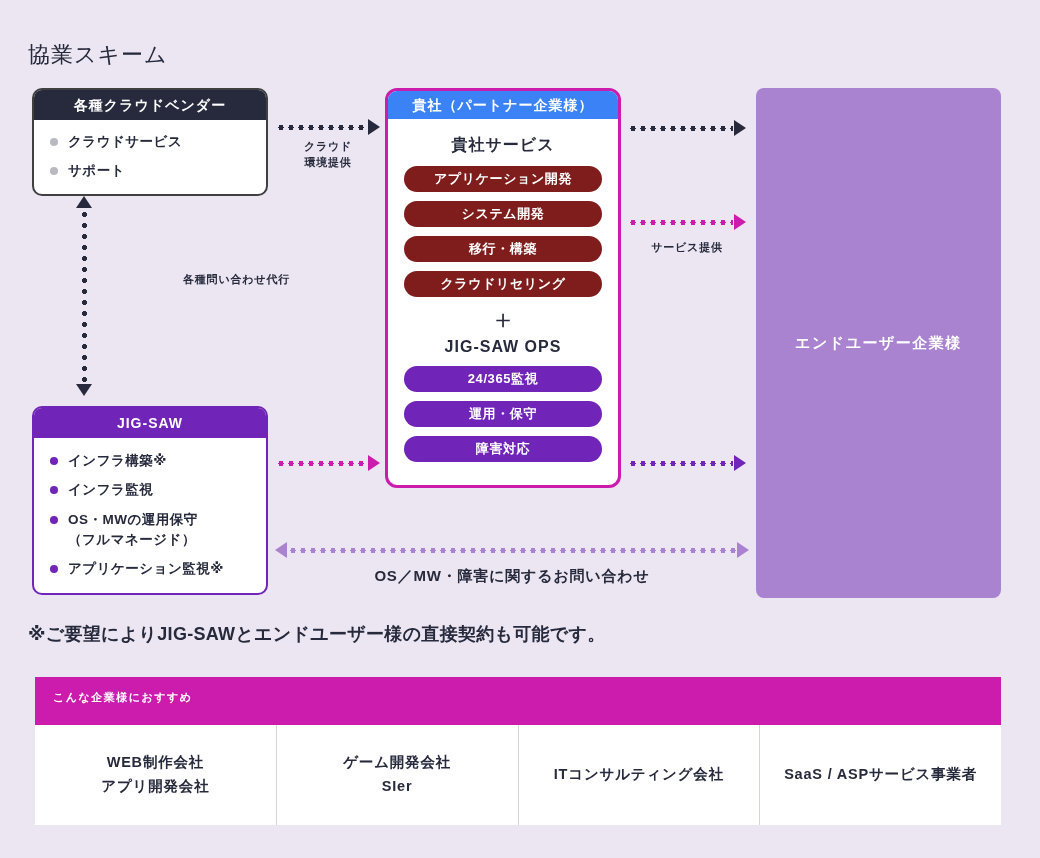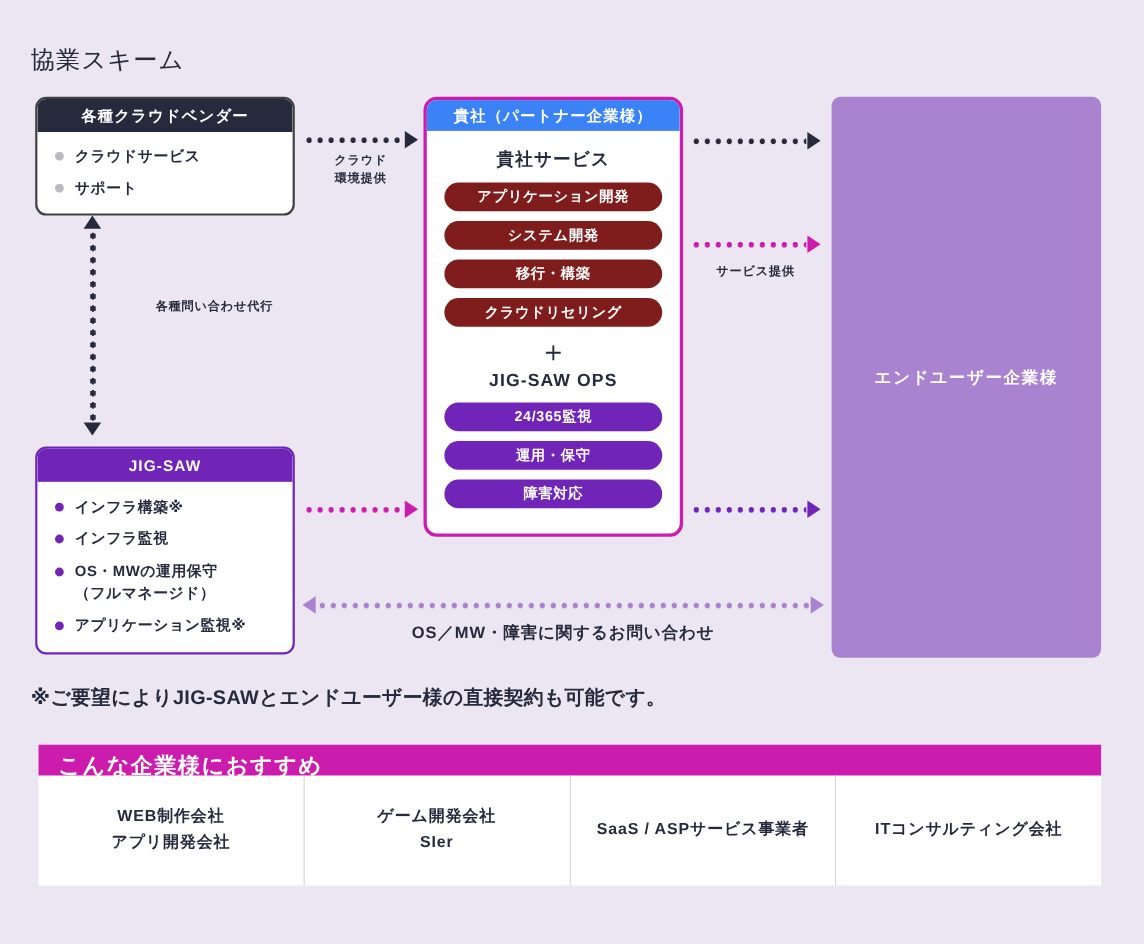--- a/index.html
+++ b/index.html
@@ -136,21 +136,21 @@
   .arrow-label {
     position: absolute; font-size: 11px; font-weight: bold;
     color: #262a3c; letter-spacing: .8px; text-align: center;
     line-height: 1.45; white-space: pre-line;
   }
 
   #arrow-cloud { left: 276px; top: 120px; width: 104px; color: #262a3c; }
   #label-cloud { left: 270px; top: 139px; width: 116px; }
 
   #arrow-vertical { left: 76px; top: 196px; height: 200px; color: #262a3c; }
-  #label-vertical { left: 100px; top: 272px; width: 190px; text-align: center; }
+  #label-vertical { left: 100px; top: 272px; width: 190px; text-align: right; }
 
   #arrow-service-top { left: 628px; top: 121px; width: 118px; color: #262a3c; }
   #arrow-service-mid { left: 628px; top: 215px; width: 118px; color: #cc1cae; }
   #label-service { left: 620px; top: 240px; width: 134px; }
 
   #arrow-ops { left: 628px; top: 456px; width: 118px; color: #7024b8; }
   #arrow-jig-mid { left: 276px; top: 456px; width: 104px; color: #cc1cae; }
 
   #arrow-bottom { left: 275px; top: 543px; width: 474px; color: #a982d0; }
   #label-bottom { left: 275px; top: 565px; width: 474px; font-size: 15px; }
@@ -161,23 +161,23 @@
     font-size: 18px; font-weight: bold; color: #262a3c; letter-spacing: .3px;
   }
 
   
   #recommend {
     position: absolute; left: 35px; top: 677px; width: 966px;
     background: #ffffff;
   }
   #recommend-head {
     background: #cc1cae; color: #ffffff;
-    height: 28px; line-height: 40px;
+    height: 48px; line-height: 40px;
     padding-left: 18px;
-    font-size: 20px; font-weight: bold; letter-spacing: 1.5px;
+    font-size: 11px; font-weight: bold; letter-spacing: 1.5px;
   }
   #recommend-body { display: flex; height: 100px; }
   .rec-cell {
     flex: 1; display: flex; align-items: center; justify-content: center;
     text-align: center; font-size: 14.5px; font-weight: bold;
     color: #262a3c; letter-spacing: .8px; line-height: 1.65;
     white-space: pre-line;
     border-right: 1px solid #d7d3e0;
   }
   .rec-cell:last-child { border-right: none; }
@@ -290,18 +290,18 @@
 
   <div id="note">※ご要望によりJIG-SAWとエンドユーザー様の直接契約も可能です。</div>
 
   <div id="recommend">
     <div id="recommend-head">こんな企業様におすすめ</div>
     <div id="recommend-body">
       <div class="rec-cell">WEB制作会社
 アプリ開発会社</div>
       <div class="rec-cell">ゲーム開発会社
 SIer</div>
+      <div class="rec-cell">ITコンサルティング会社</div>
       <div class="rec-cell">SaaS / ASPサービス事業者</div>
-      <div class="rec-cell">ITコンサルティング会社</div>
     </div>
   </div>
 
 </div>
 
 </body></html>

